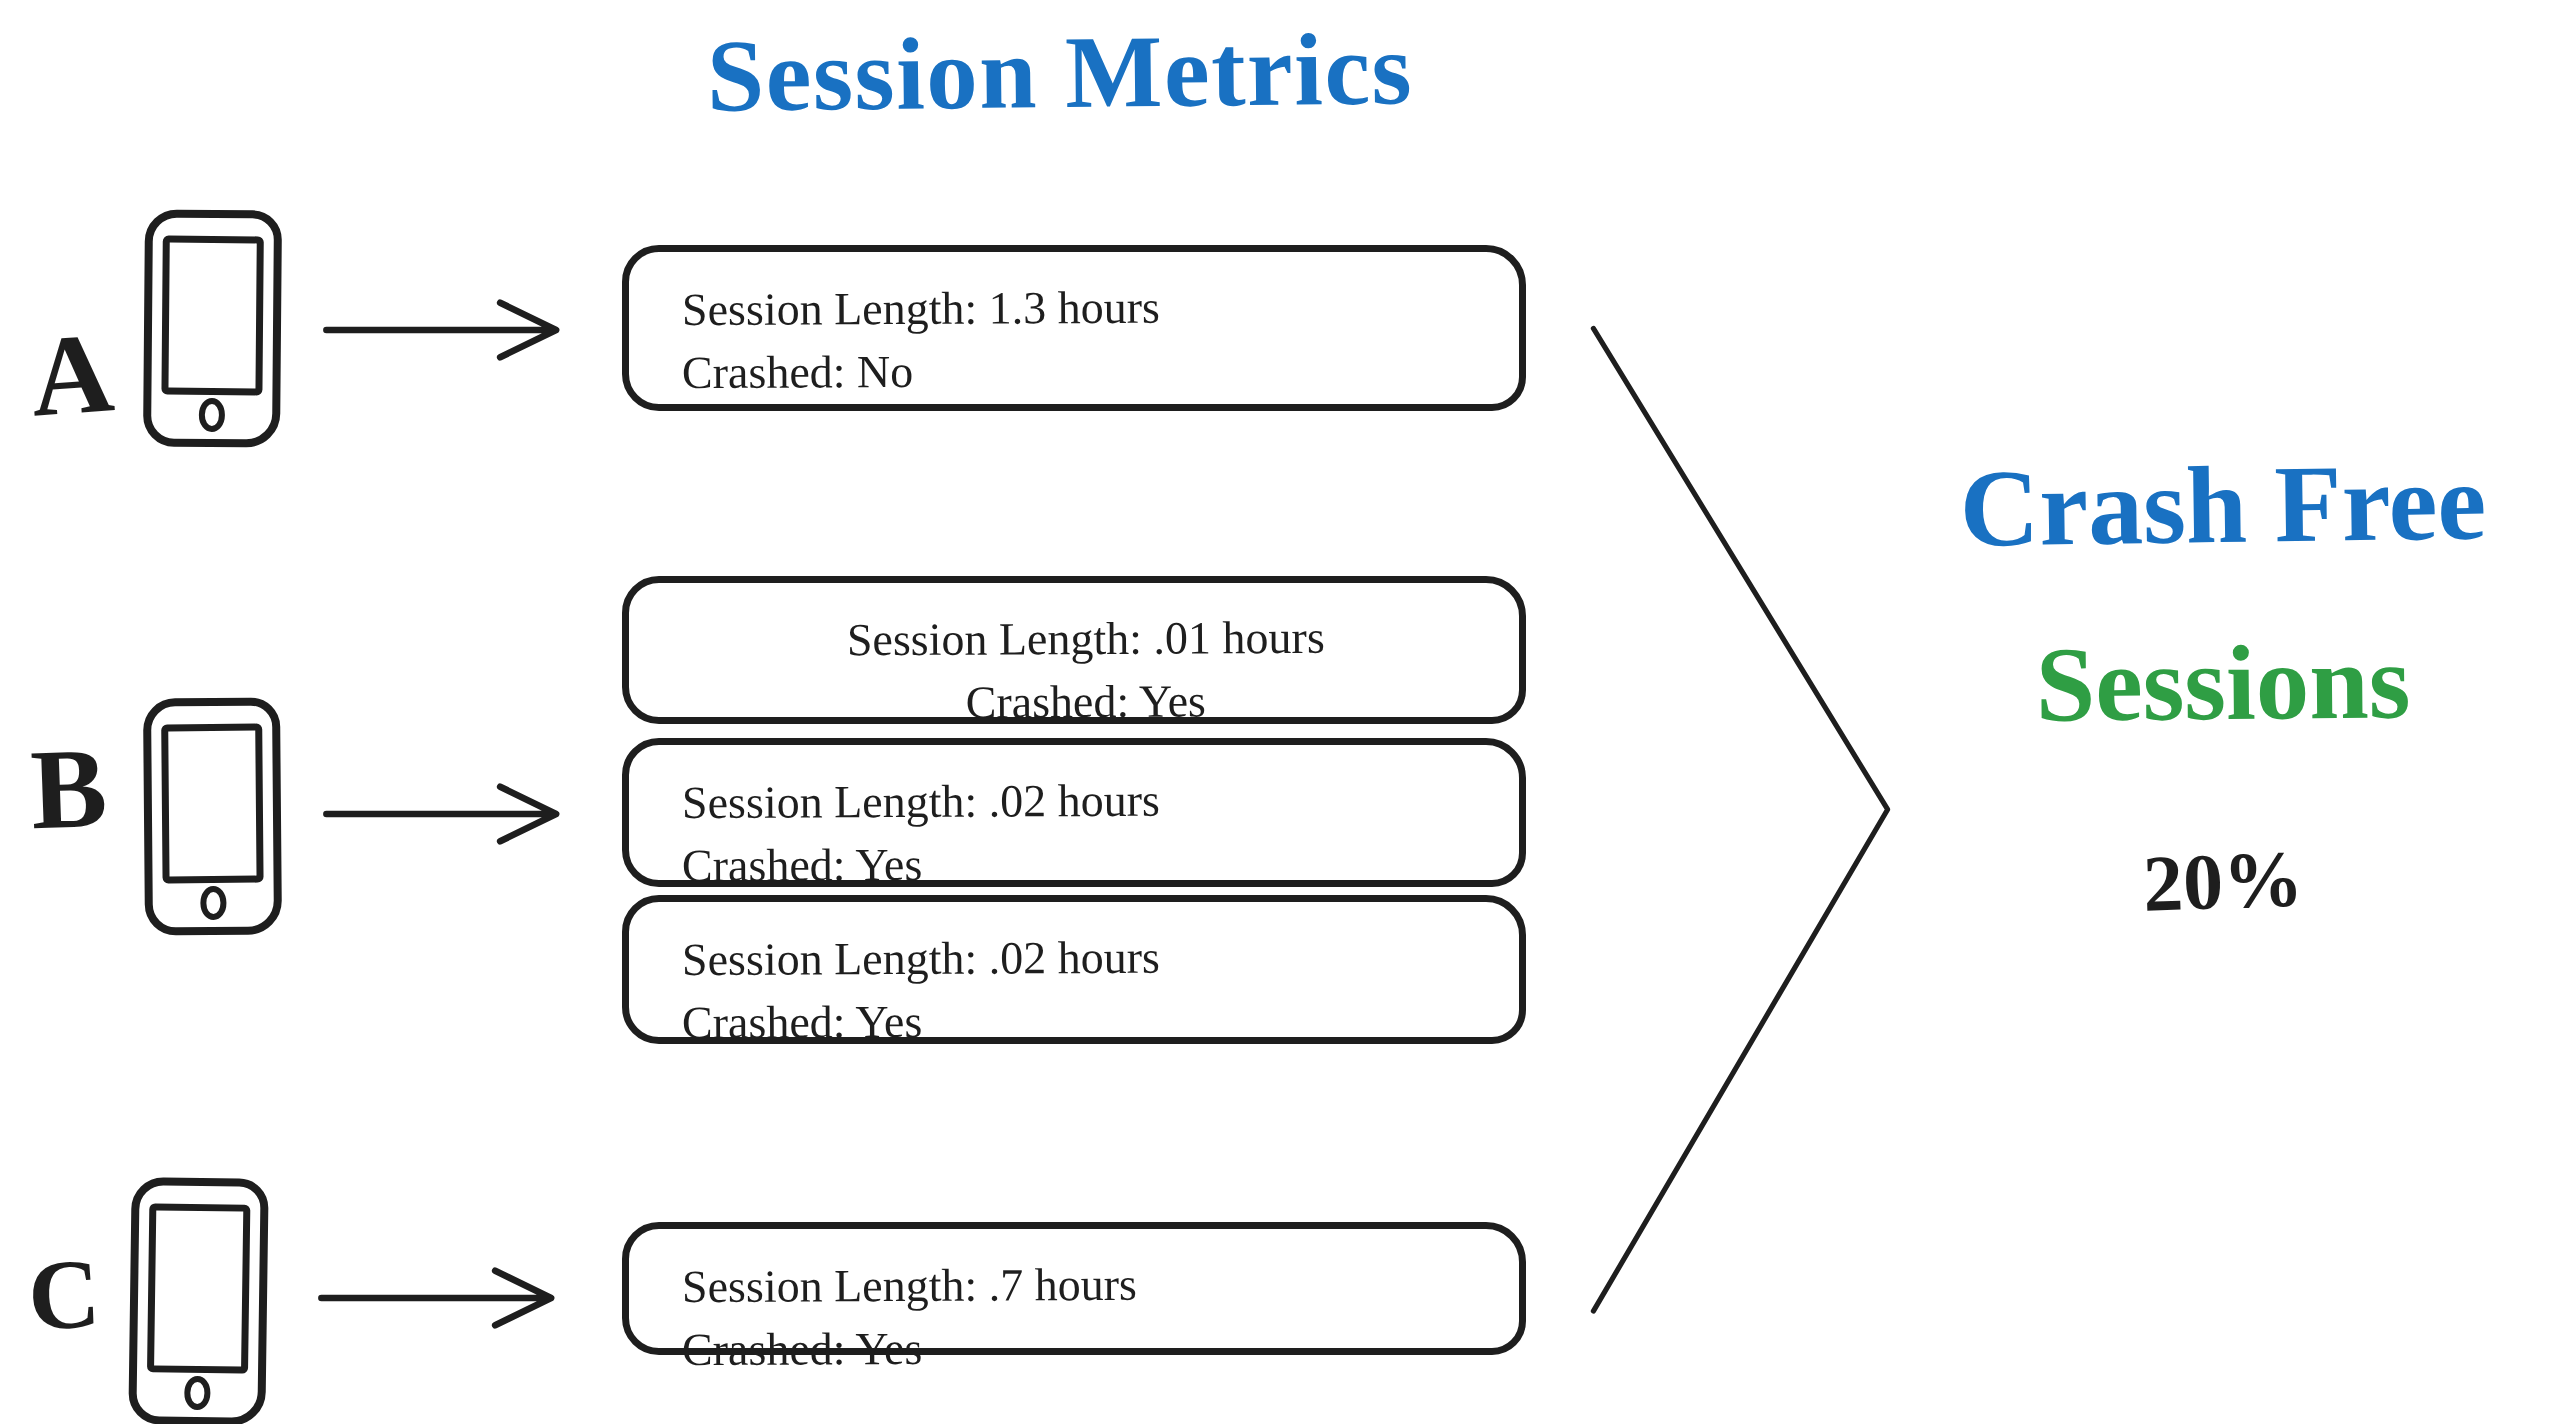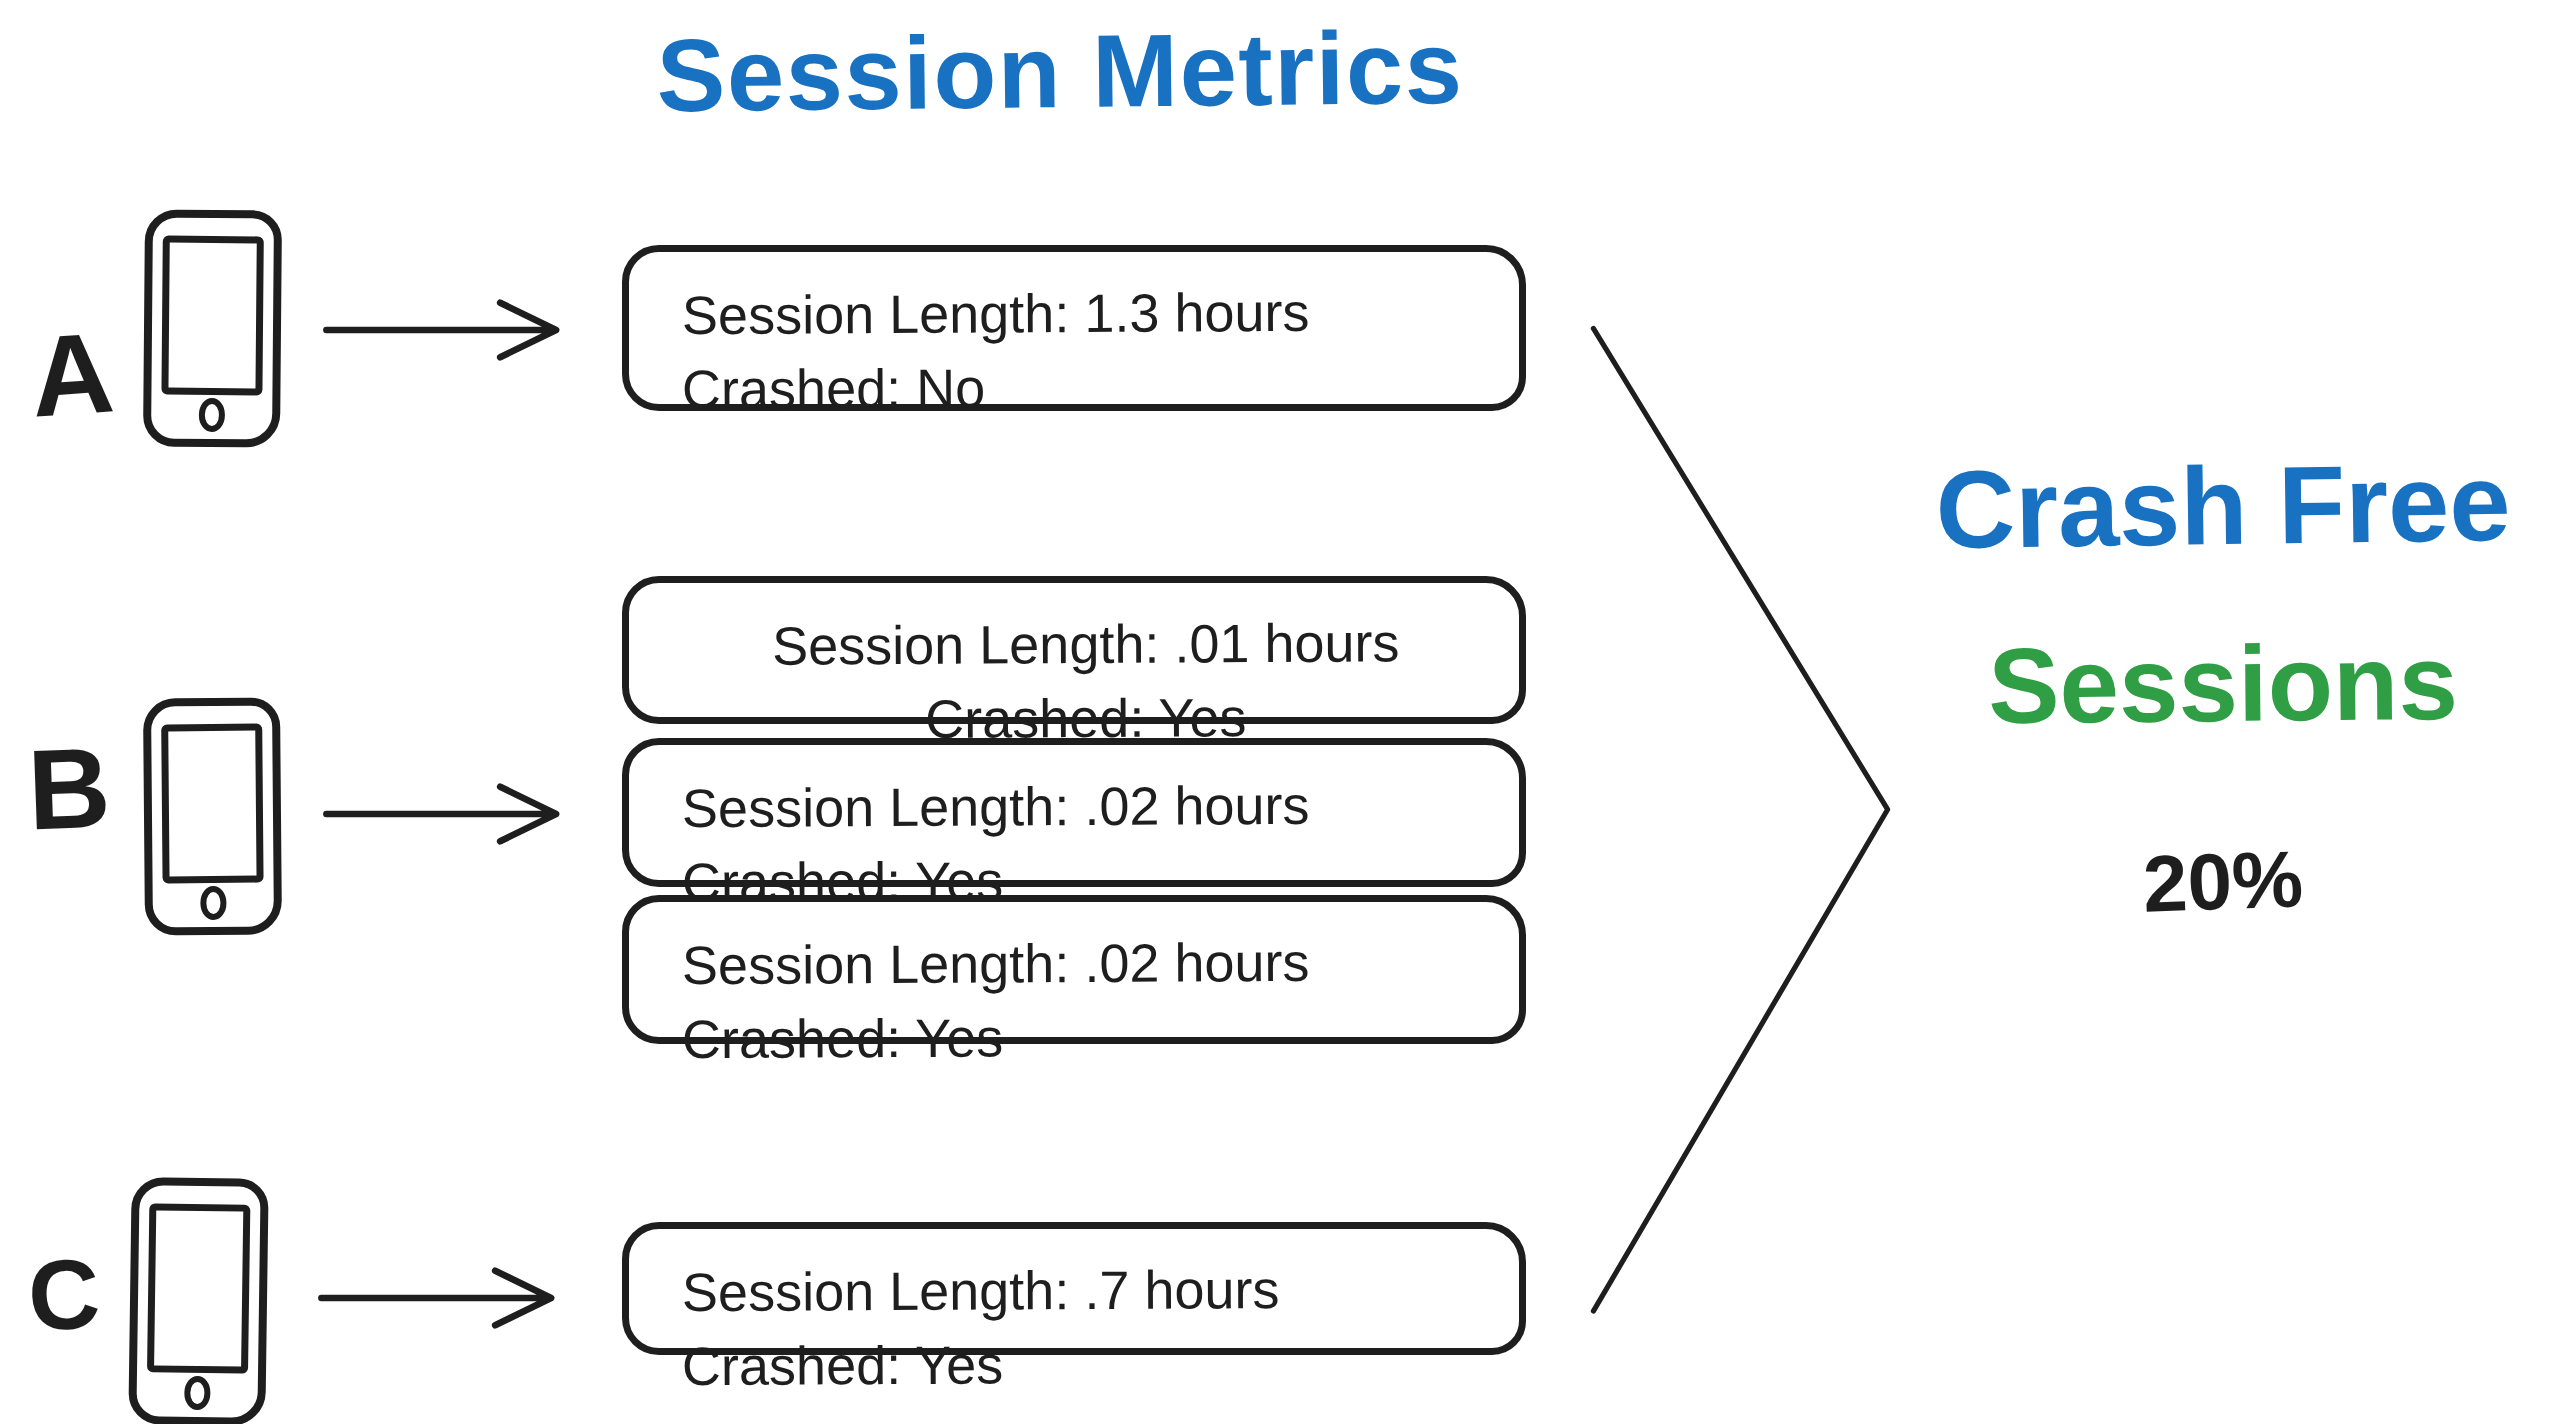--- a/index.html
+++ b/index.html
@@ -7,21 +7,21 @@
     --green:#2f9e44;
     --ink:#1e1e1e;
   }
   html,body{margin:0;padding:0;background:#fff;}
   #canvas{
     position:relative;
     width:2576px;
     height:1425px;
     background:#ffffff;
     overflow:hidden;
-    font-family:Liberation Sans, sans-serif;
+    font-family:Liberation Serif, serif;
     color:var(--ink);
   }
 
   
   .title{
     position:absolute; left:589px; top:13.3px; width:942px;
     text-align:center;
     font-size:103px; font-weight:bold; letter-spacing:1.5px;
     color:var(--blue);
     transform:rotate(-0.6deg);
@@ -69,21 +69,21 @@
   .arrow-c{left:317px; top:1264px;}
   .arrow path{stroke:var(--ink); stroke-width:9; fill:none; stroke-linecap:round; stroke-linejoin:round;}
 
   
   .box{
     position:absolute; left:622px; width:904px; box-sizing:border-box;
     border:7.4px solid var(--ink);
     border-radius:37px 40px 34px 37px;
     background:#fff;
     padding:23.6px 29.4px 0 53px;
-    font-size:54px; line-height:1.38;
+    font-size:46px; line-height:1.38;
     white-space:nowrap;
   }
   .box-a1{top:245px; height:166px;}
   .box-b1{top:576px; height:148px;text-align:center;}
   .box-b2{top:738px; height:149px;}
   .box-b3{top:895px; height:149px;}
   .box-c1{top:1222px; height:133px;}
   .box .box-line{transform:rotate(-0.3deg);}
 
   

